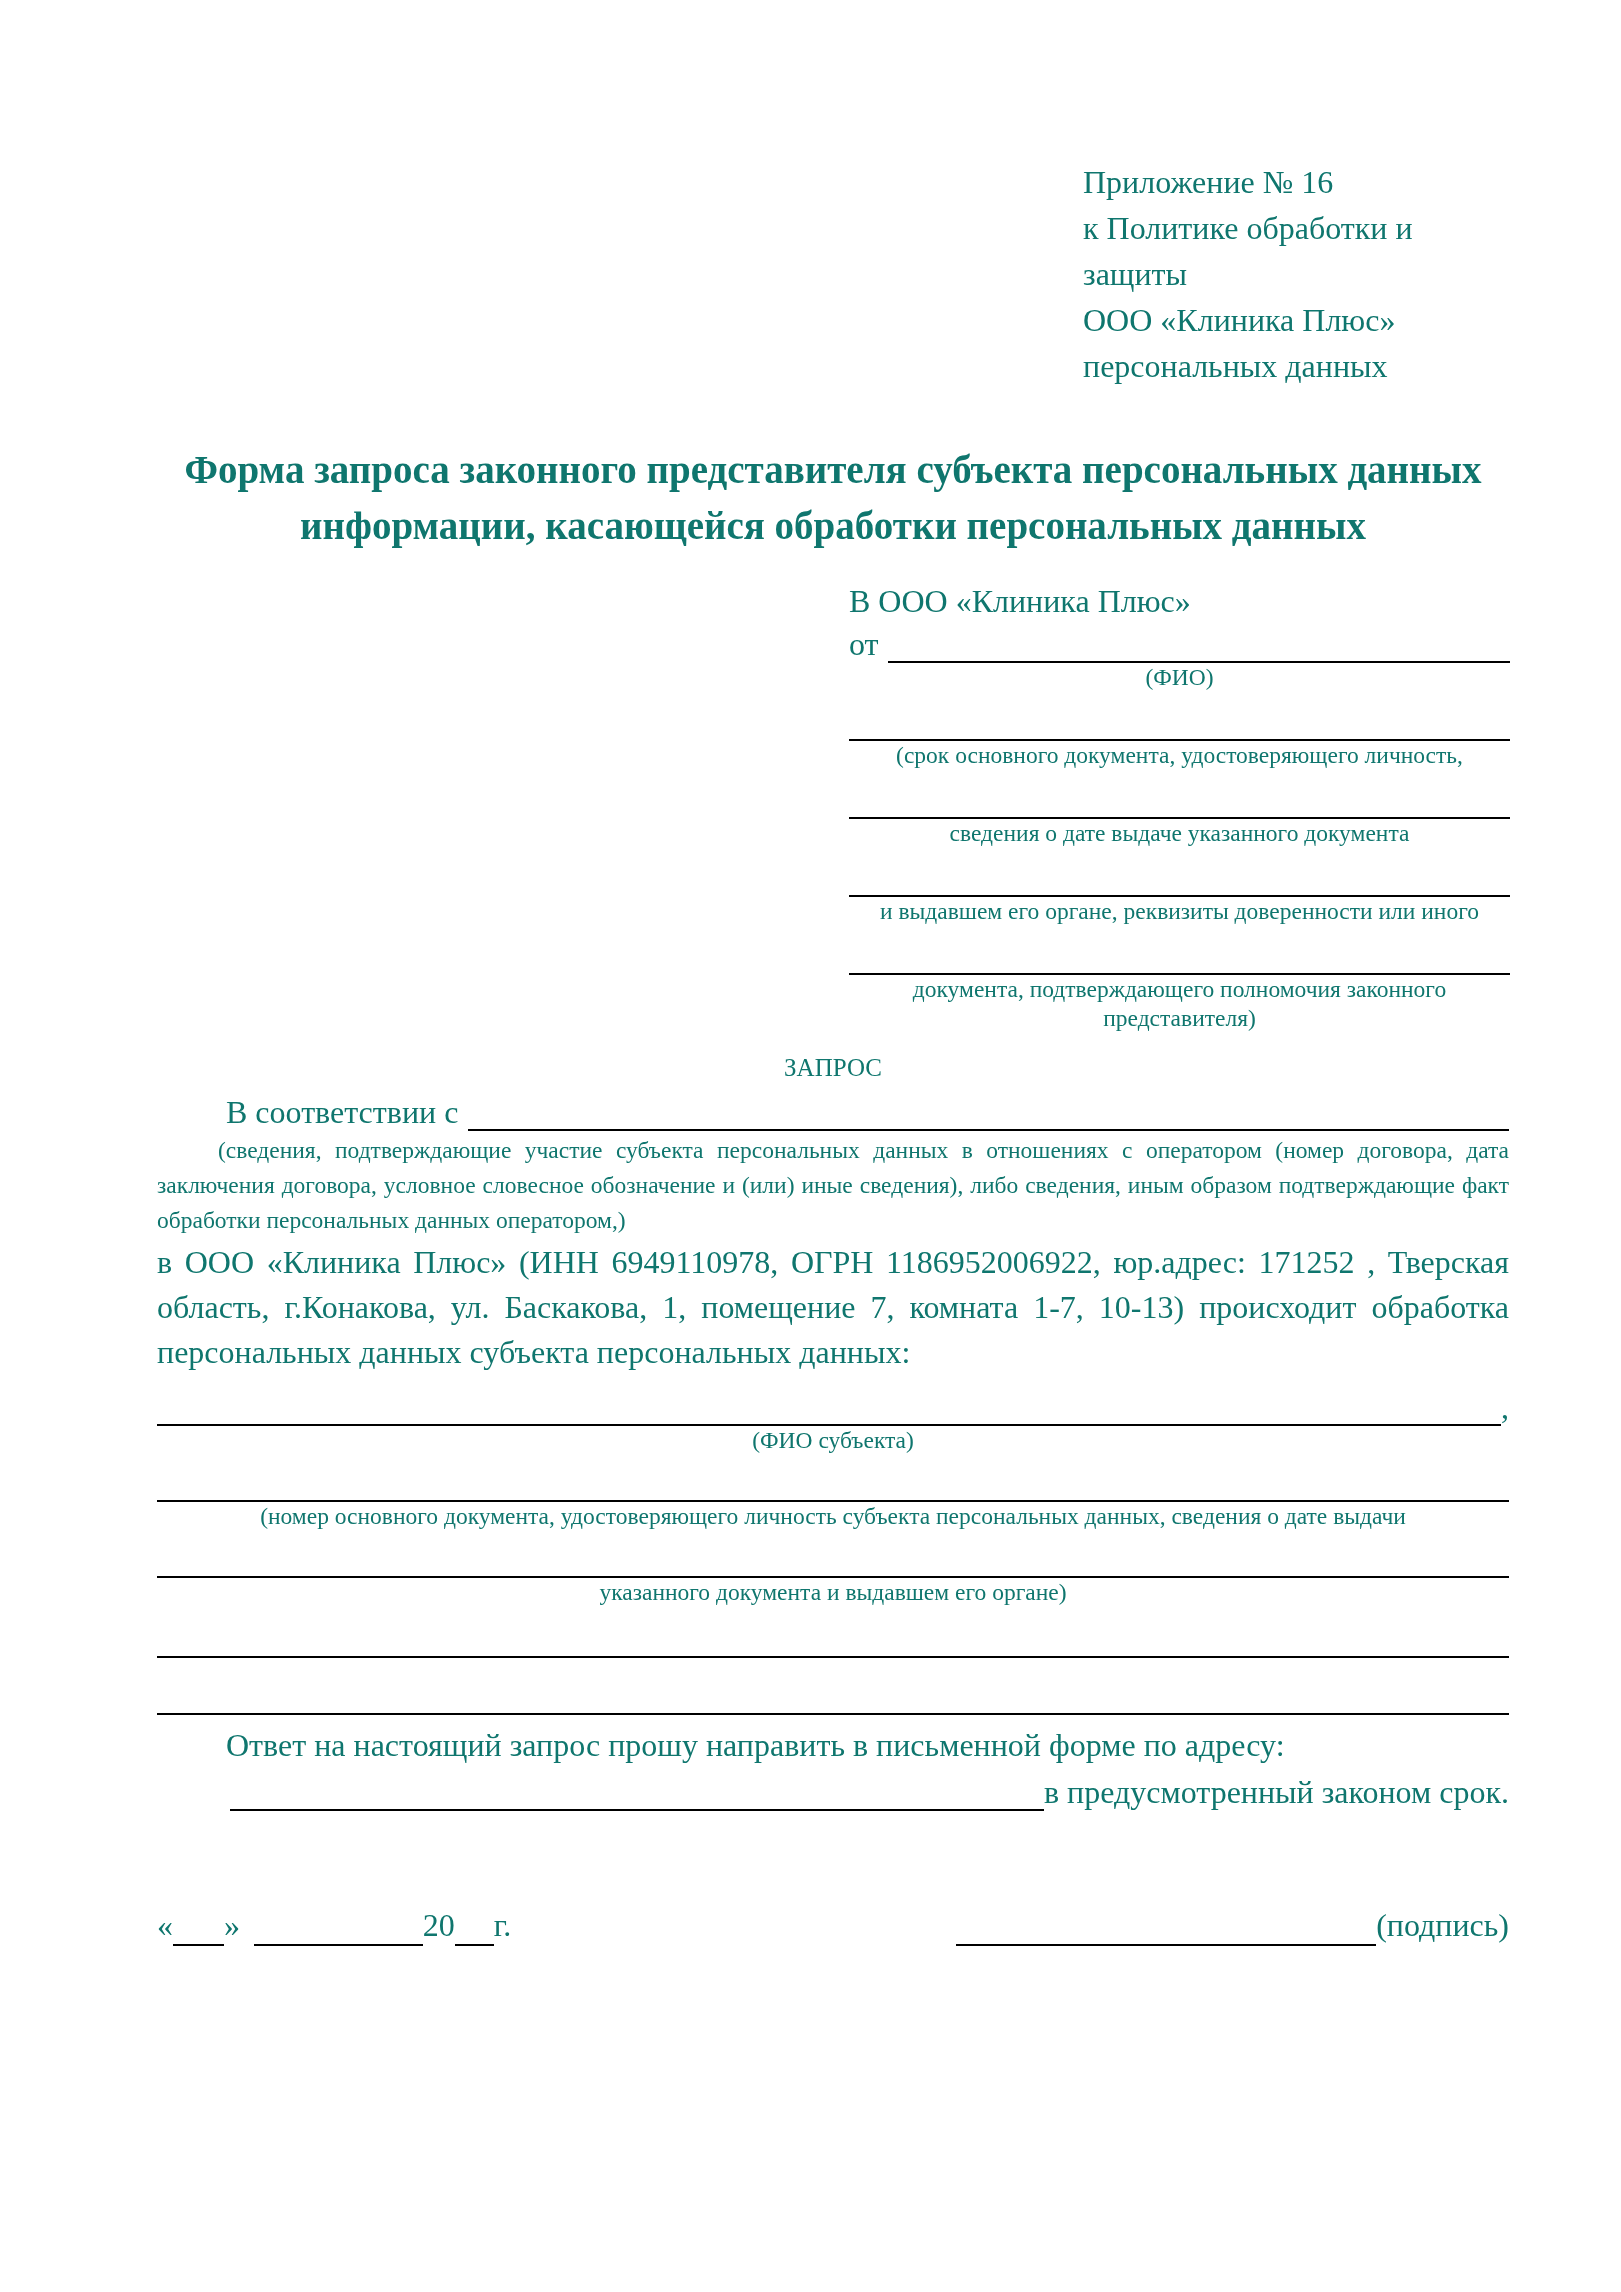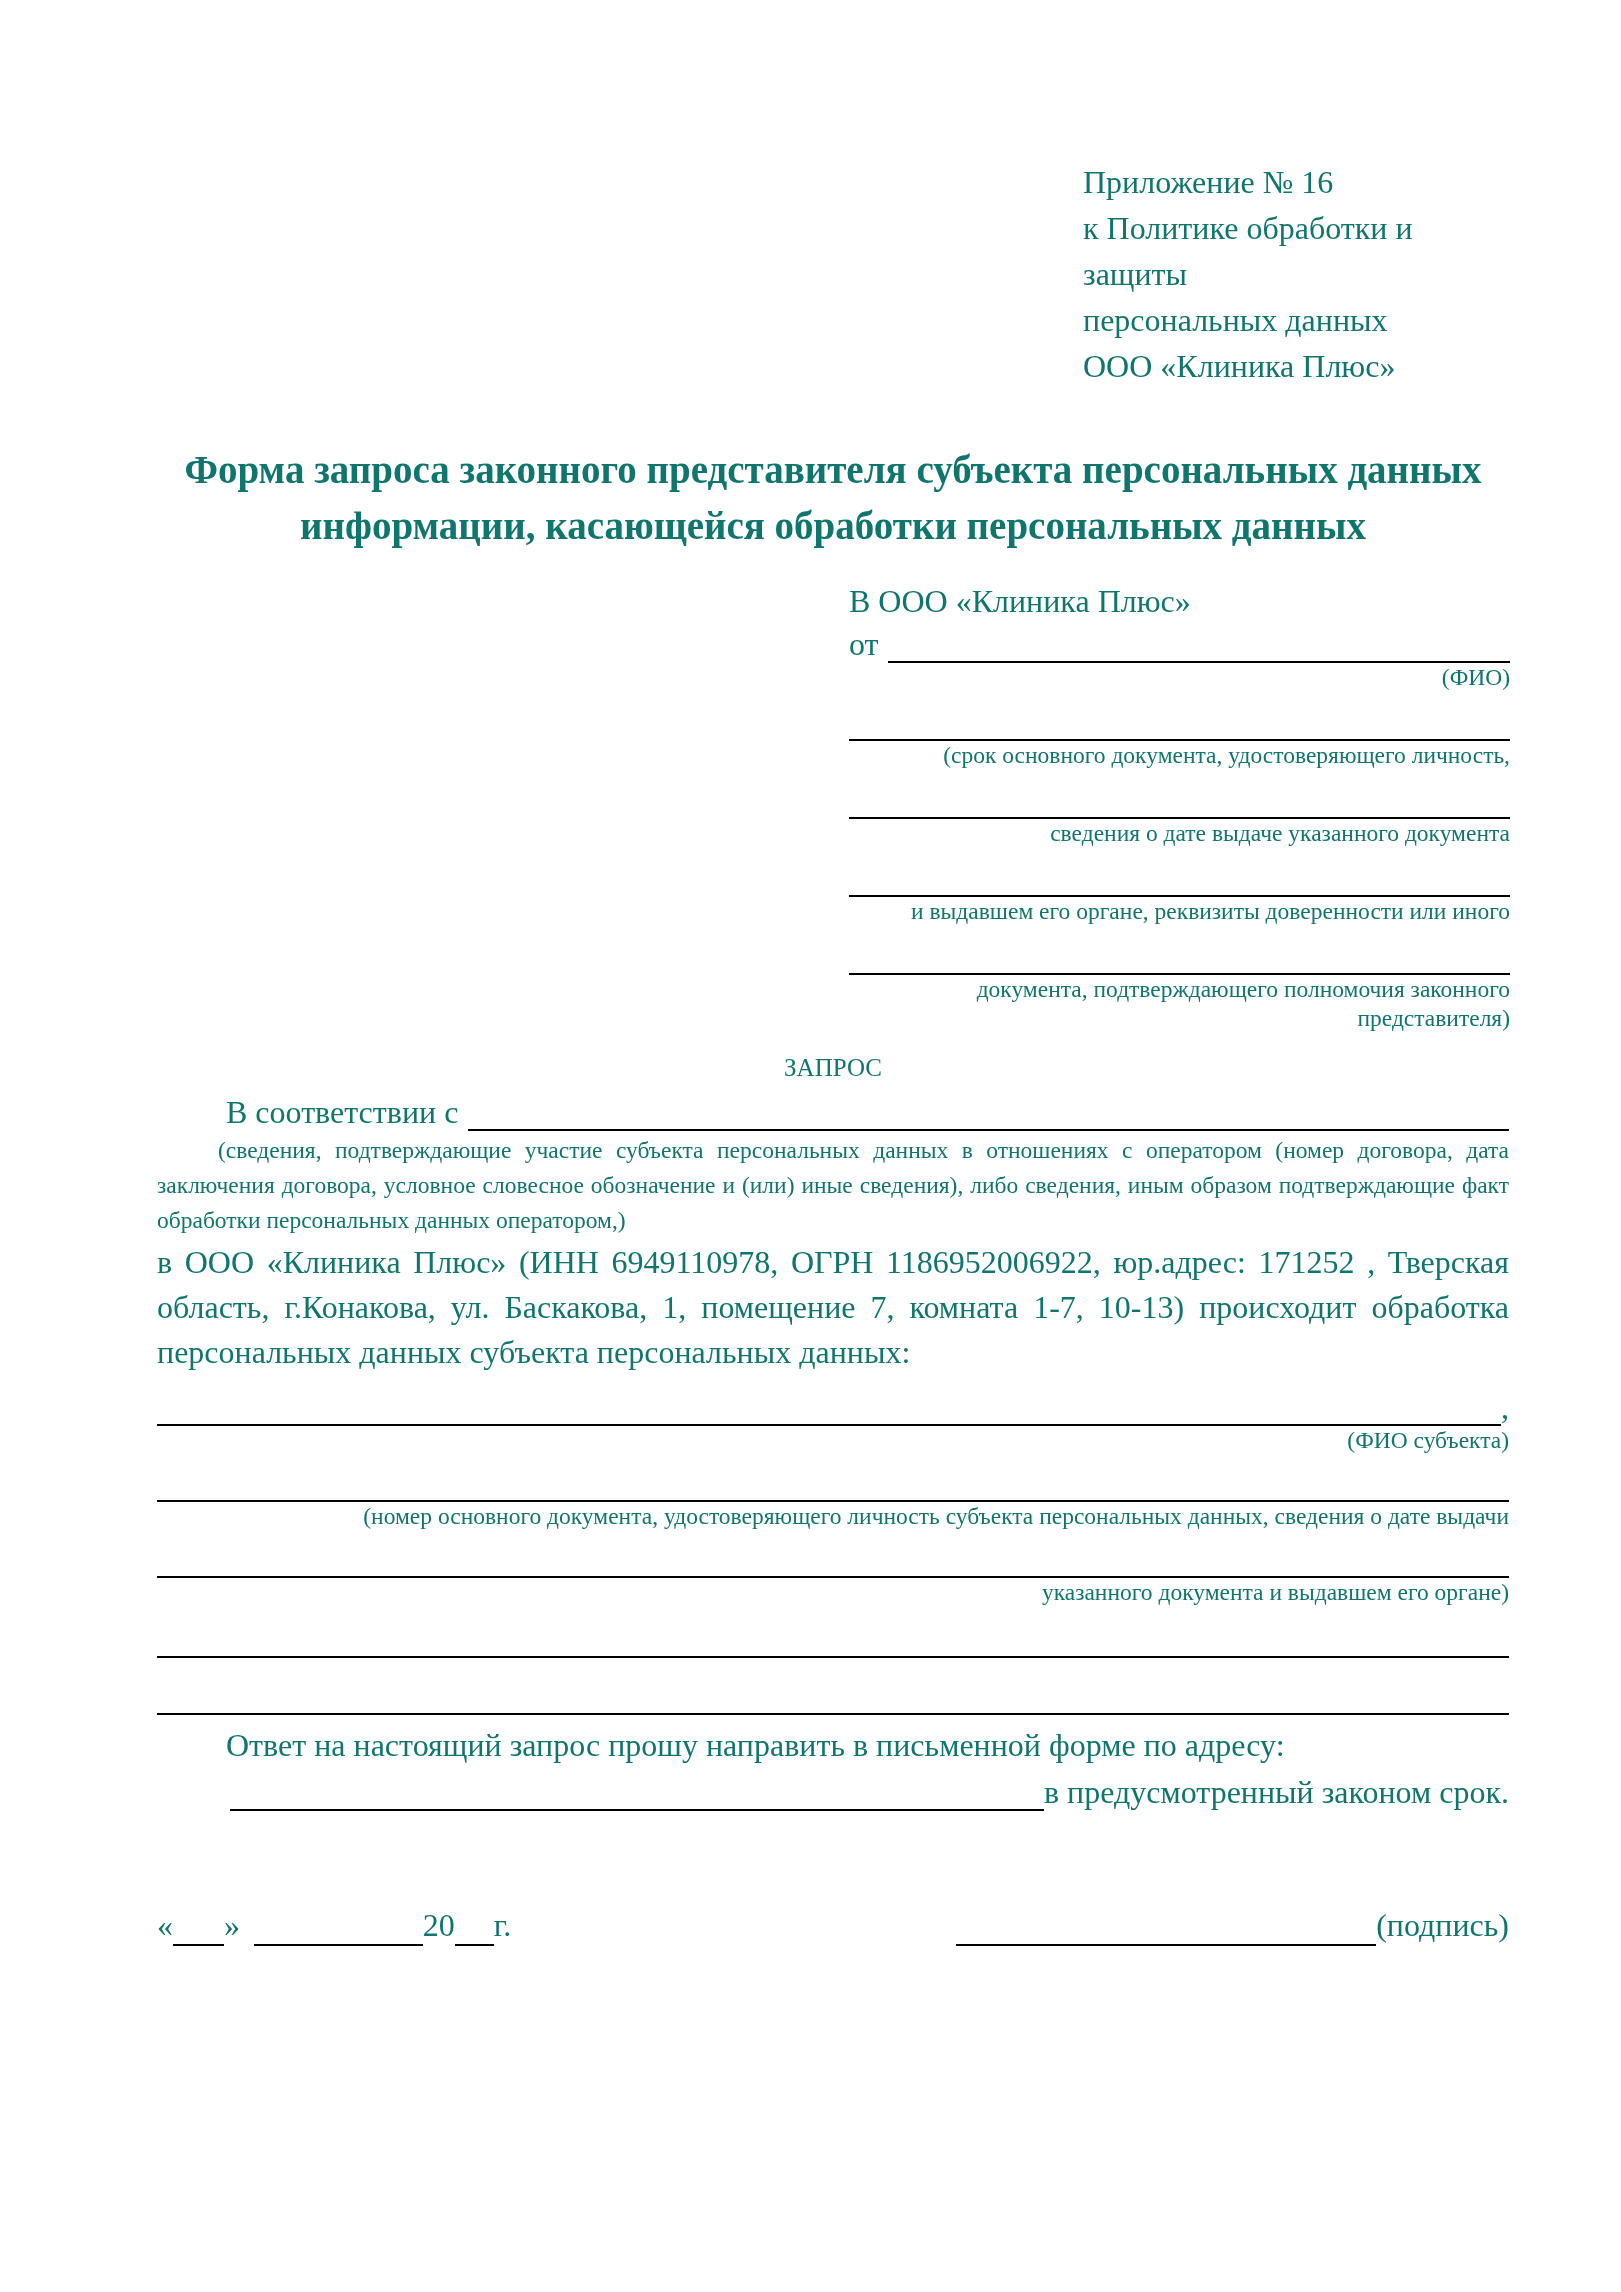--- a/index.html
+++ b/index.html
@@ -12,21 +12,21 @@
     padding:159px 112px 0 157px;
     overflow:hidden;
   }
   .appendix{margin-left:926px;font-size:32px;line-height:46px;}
   .doc-title{margin-top:53px;text-align:center;font-weight:bold;font-size:39px;line-height:56px;}
   .addressee{margin-left:692px;width:661px;font-size:32px;margin-top:27.4px;}
   .addr-to{line-height:41px;}
   .from-row{display:flex;align-items:flex-end;height:41px;}
   .from-label{white-space:nowrap;text-align:center;}
   .fill{flex:1 1 auto;border-bottom:2.9px solid #000;margin-left:9.8px;height:100%;}
-  .caption{font-size:23.5px;line-height:29px;text-align:right;}
+  .caption{font-size:23.5px;line-height:29px;text-align:center;}
   .field-line{height:47px;border-bottom:2.9px solid #000;}
   .req-heading{margin-top:14px;text-align:center;font-size:25px;line-height:41px;}
   .accordance-row{display:flex;align-items:flex-end;height:43px;font-size:32px;}
   .accordance-label{margin-left:69px;white-space:nowrap;}
   .small-note{margin-top:2px;font-size:23.5px;line-height:35px;text-align:justify;text-indent:61px;}
   .body-para{font-size:32px;line-height:45px;text-align:justify;margin:0;}
   .op-para{margin-top:2px;}
   .subject-row{display:flex;align-items:flex-end;height:35px;margin-top:15.7px;font-size:32px;}
   .subject-row .fill{margin-left:0;}
   .comma{white-space:nowrap;}
@@ -46,22 +46,22 @@
   .b-sign{width:420px;}
 </style>
 </head>
 <body>
 
 <div class="page">
 
   <div class="appendix">
     <div>Приложение № 16</div>
     <div>к Политике обработки и защиты</div>
+    <div>ООО «Клиника Плюс»</div>
     <div>персональных данных</div>
-    <div>ООО «Клиника Плюс»</div>
   </div>
 
   <div class="doc-title">
     <div>Форма запроса законного представителя субъекта персональных данных</div>
     <div>информации, касающейся обработки персональных данных</div>
   </div>
 
   <div class="addressee">
     <div class="addr-to">В ООО «Клиника Плюс»</div>
     <div class="from-row">

